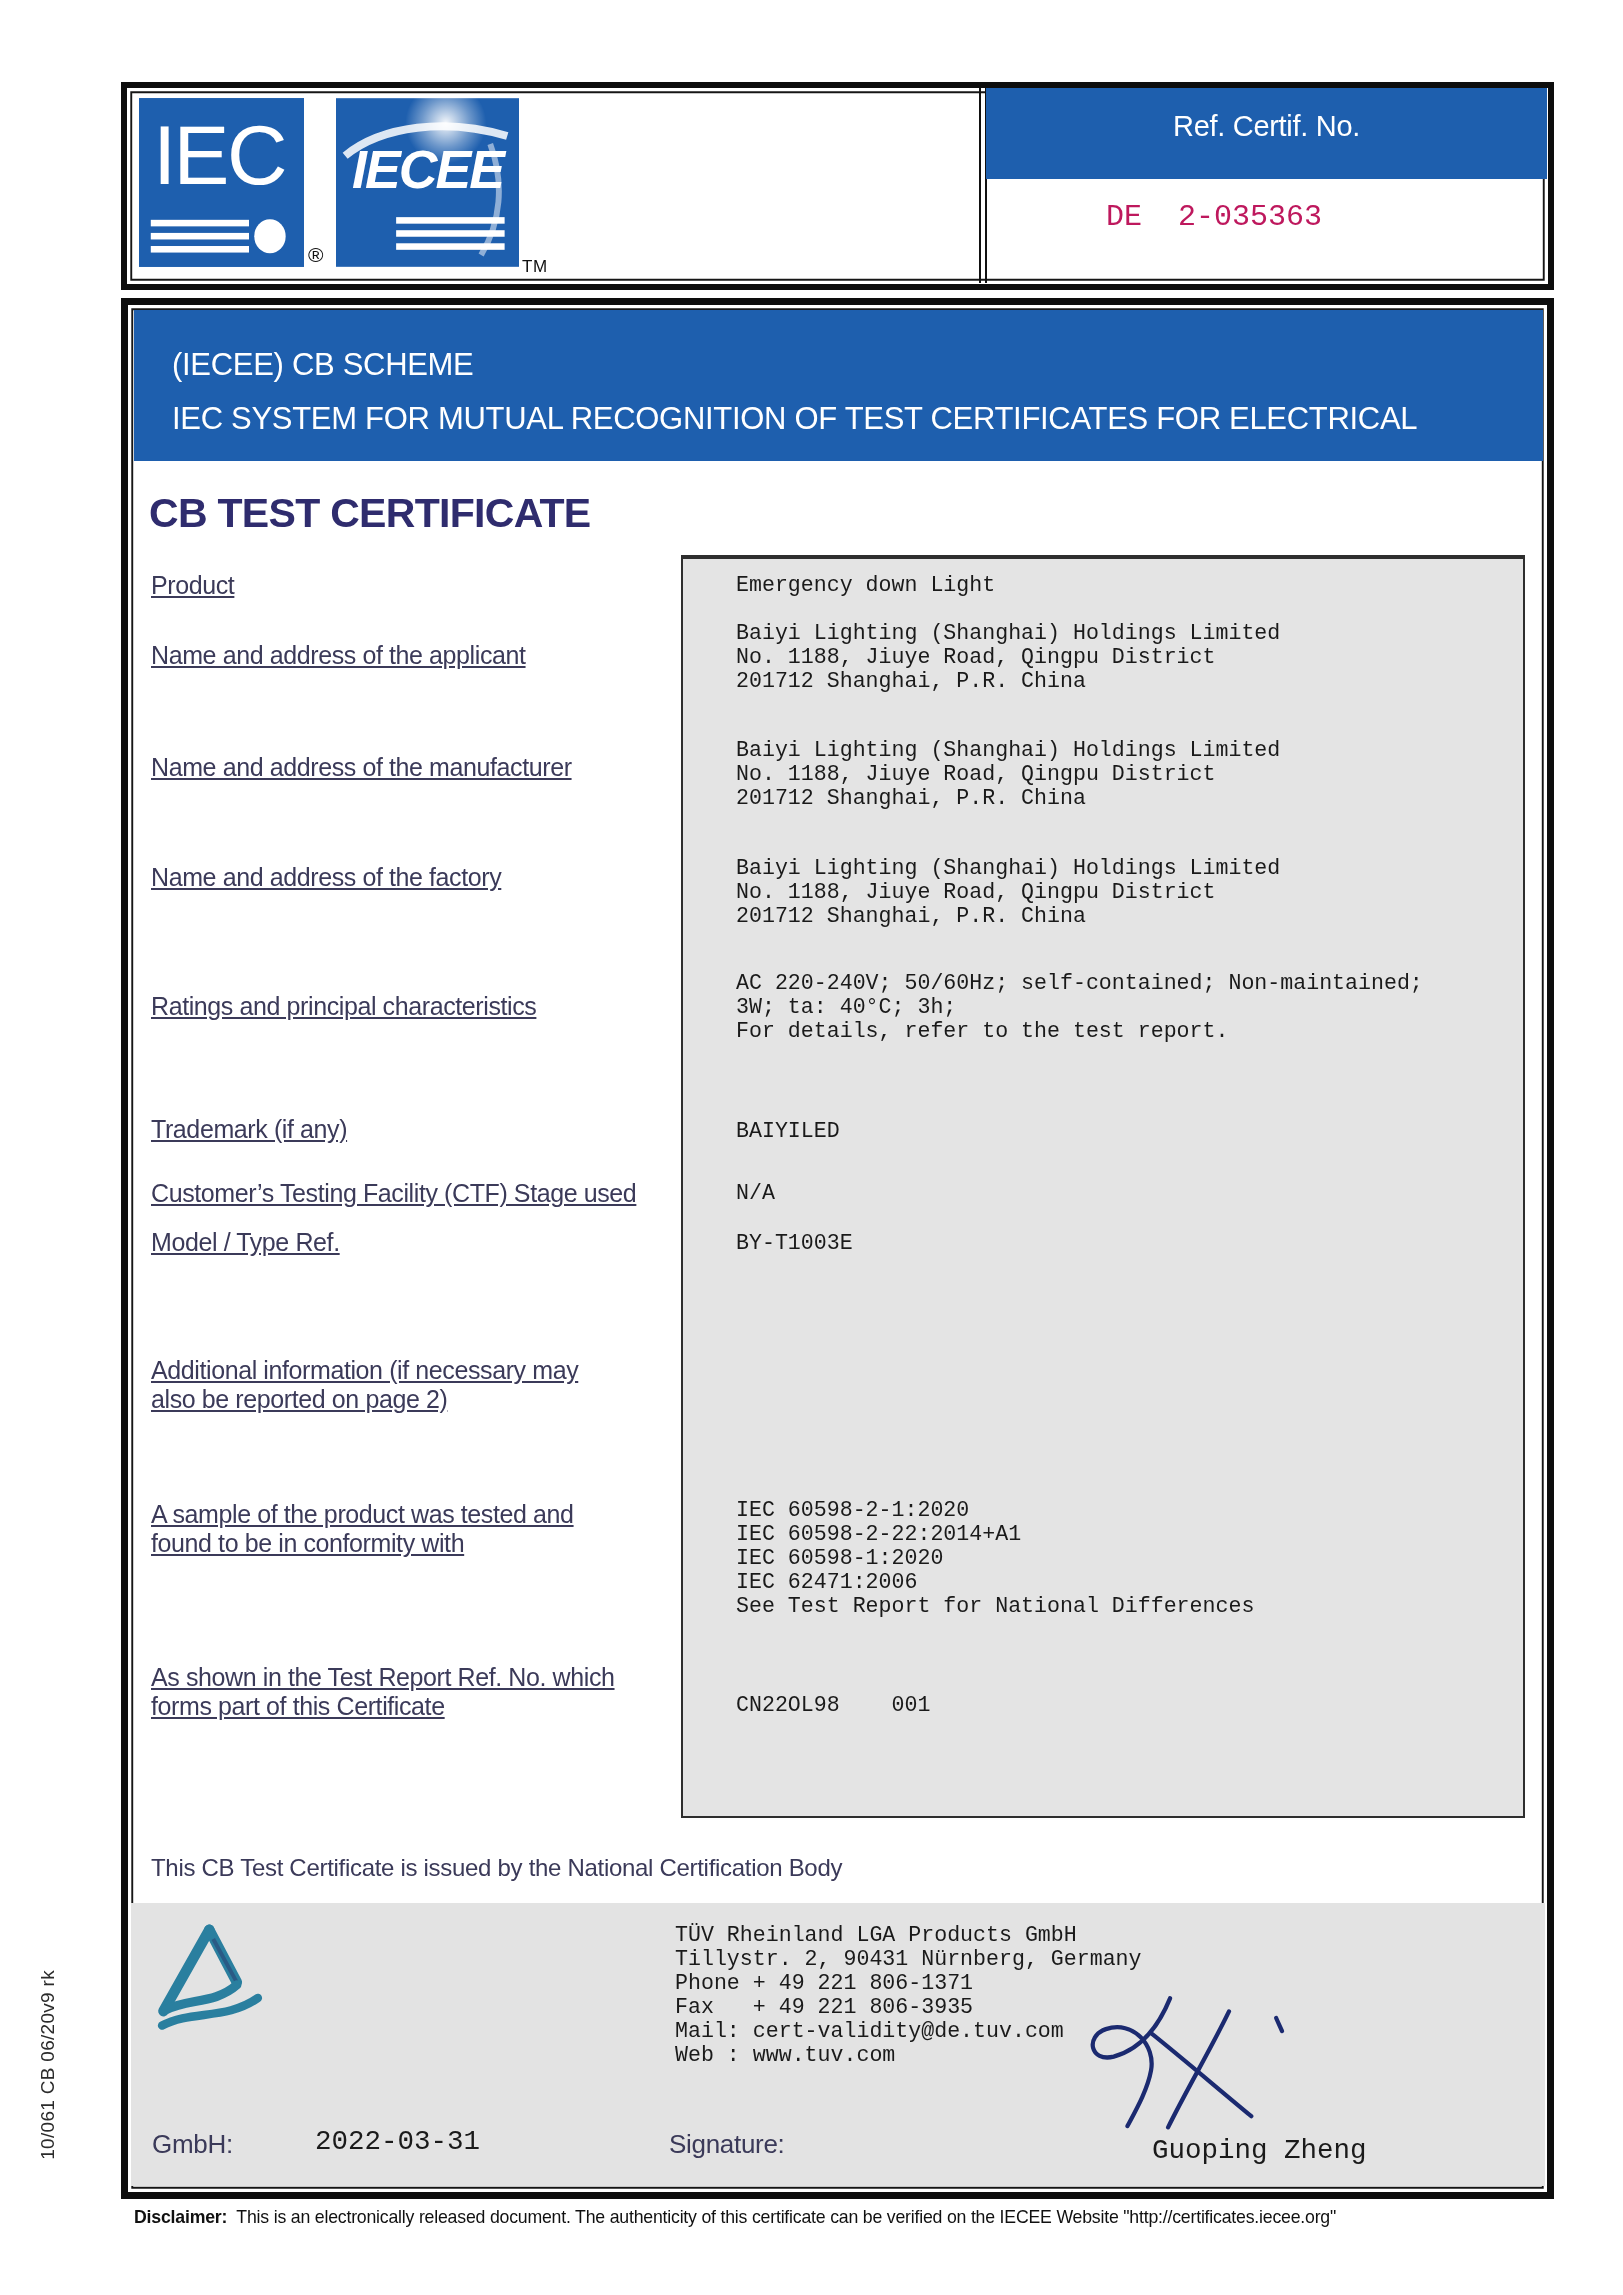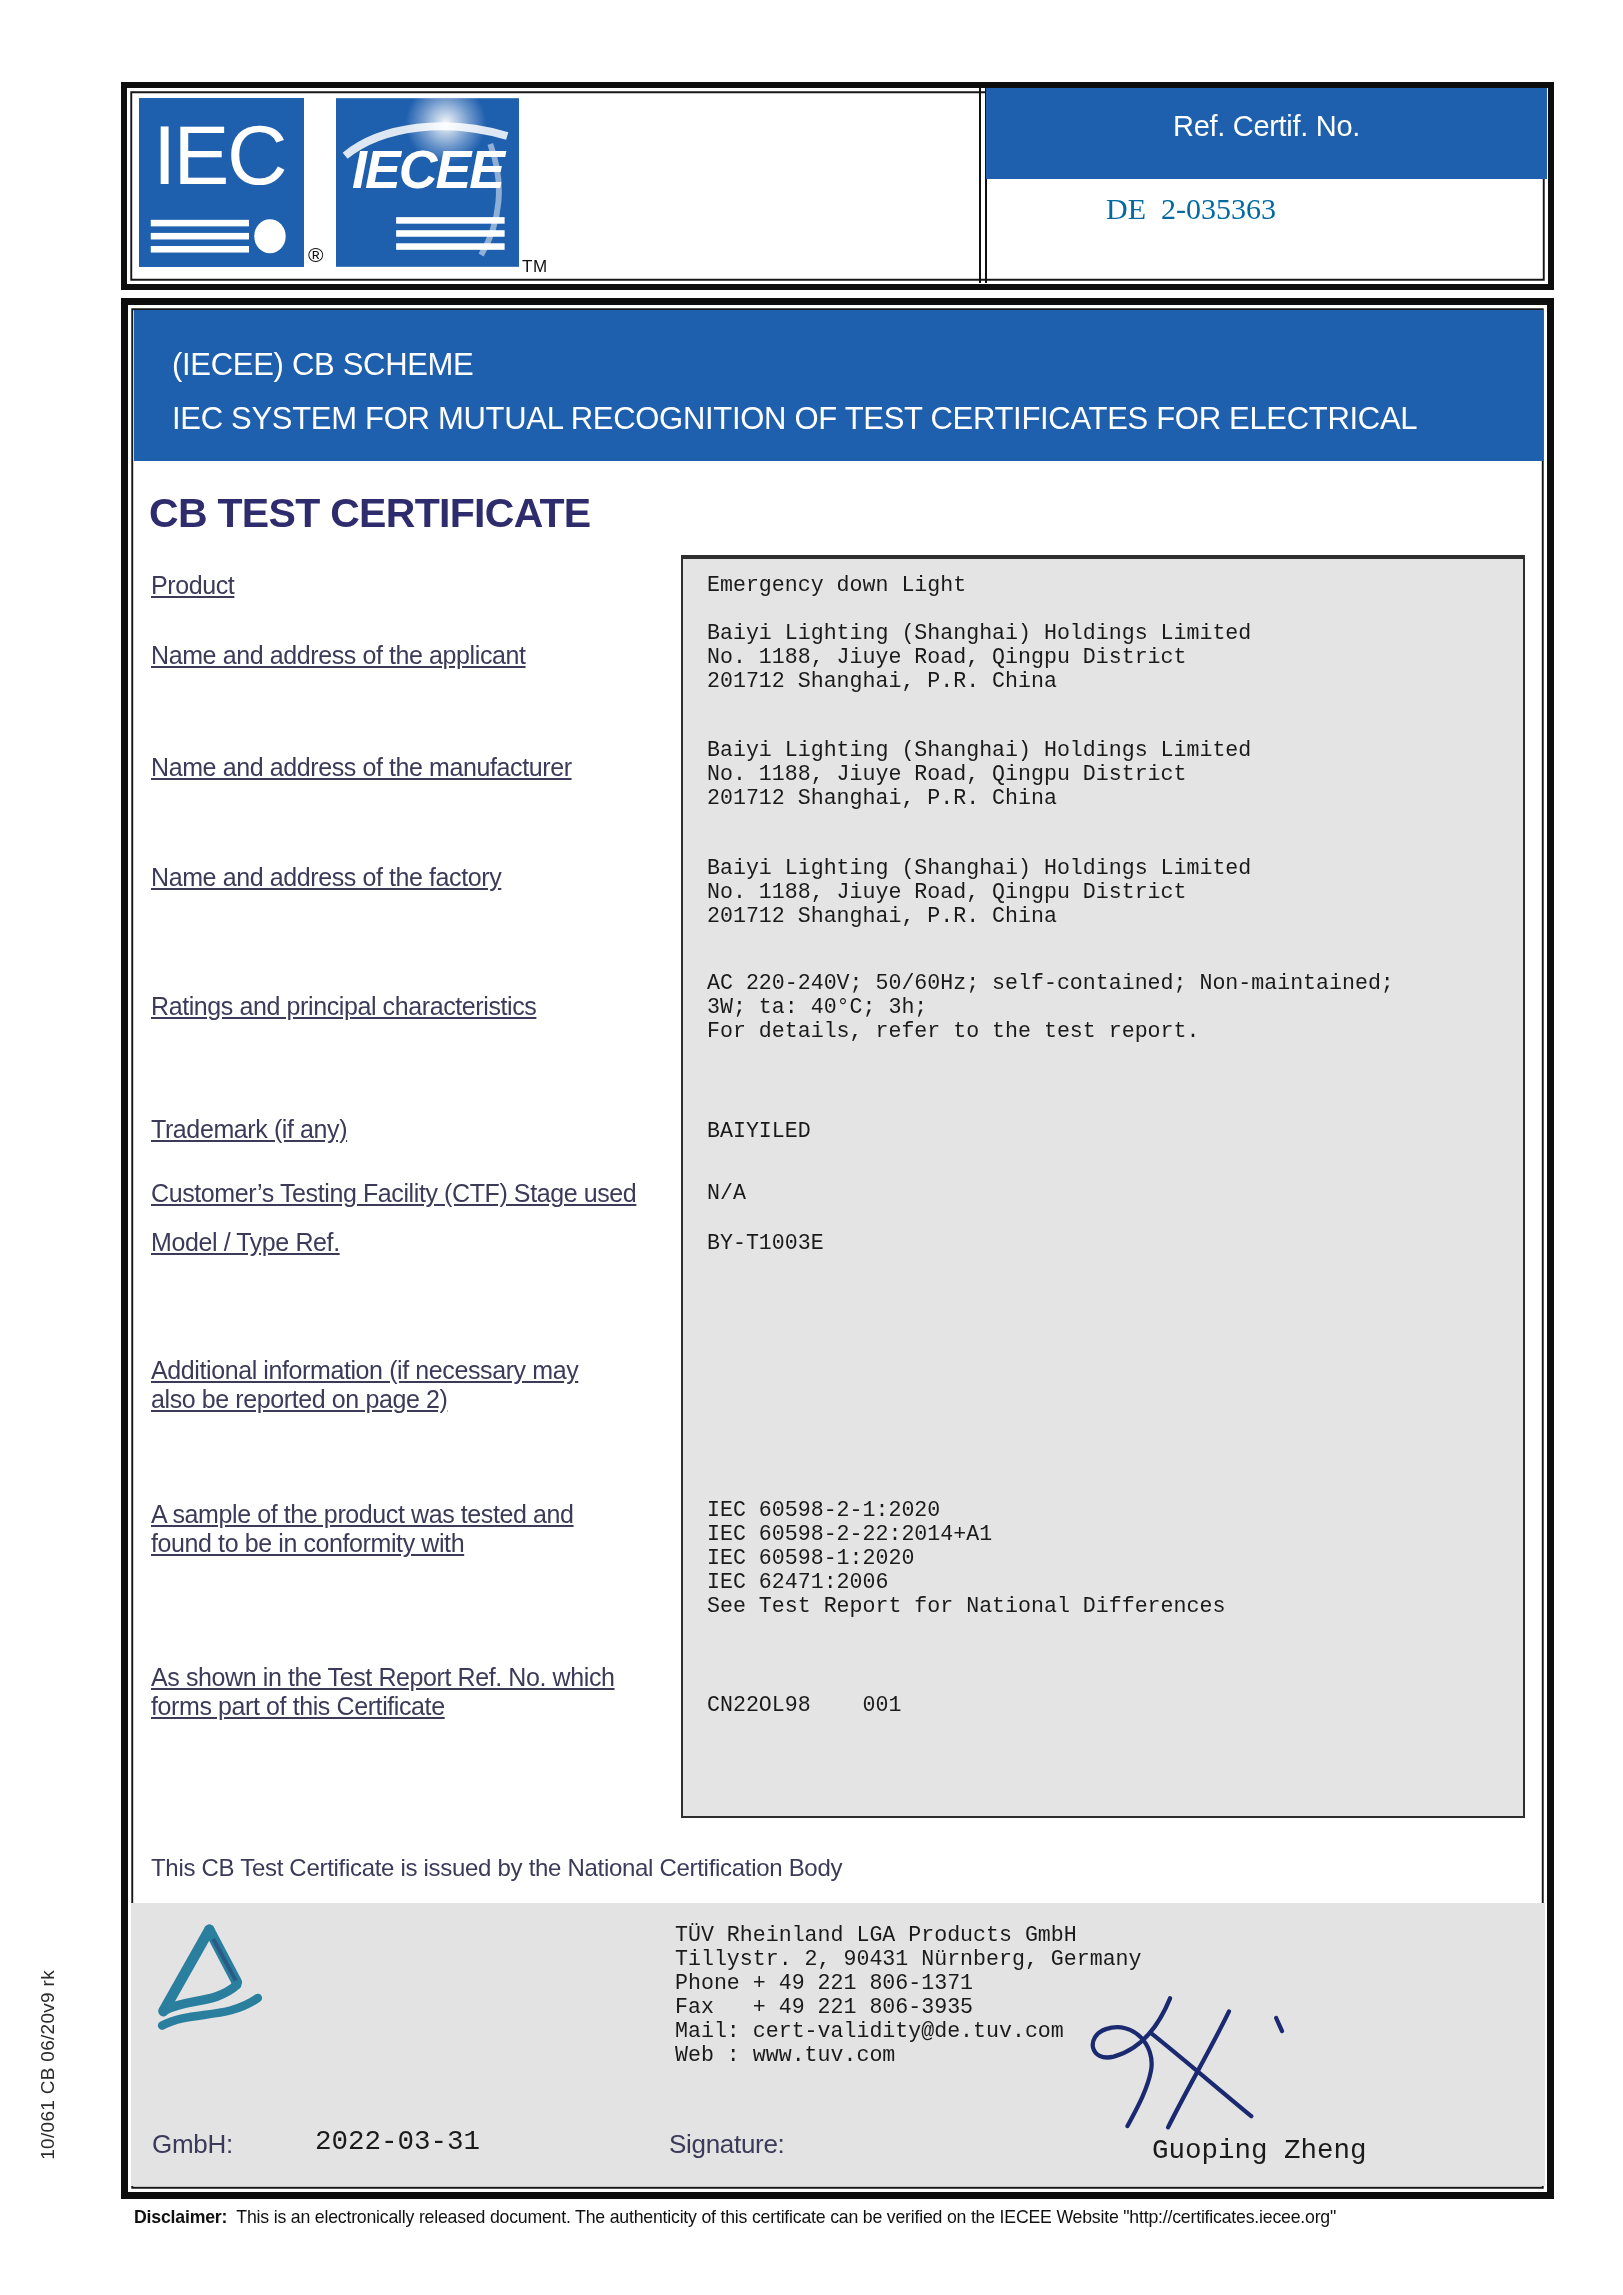--- a/index.html
+++ b/index.html
@@ -25,42 +25,42 @@
   .divider{
     position:absolute; left:979px; top:88px; width:7.9px; height:195px;
     border-left:2px solid #111; border-right:2px solid #111; box-sizing:border-box;
   }
   .refband{
     position:absolute; left:986px; top:88px; width:561px; height:91px;
     background:var(--blue); color:#fff; font-size:29px; letter-spacing:-0.3px;
     line-height:77px; text-align:center;
   }
   .refvalue{
-    position:absolute; left:1106px; top:192px; font-family:Liberation Serif, serif;
-    font-size:30px; color:#0369a1; white-space:pre;
+    position:absolute; left:1106px; top:200px; font-family:Liberation Mono, monospace;
+    font-size:30px; color:#be185d; white-space:pre;
   }
   .banner{
     position:absolute; left:134px; top:310px; width:1409px; height:151px;
     background:var(--blue); color:#fff; box-sizing:border-box;
     padding:27.5px 26px 0 38px; font-size:31px; letter-spacing:-0.3px; line-height:54px;
   }
   .doc-title{
     position:absolute; left:149px; top:490px; font-size:41px; font-weight:bold;
     color:var(--titleNavy); letter-spacing:-0.7px;
   }
   .graybox{
     position:absolute; left:681px; top:555px; width:844px; height:1263px;
     background:#e4e4e4; border:2.6px solid #2e2e2e; border-top-width:4.6px; box-sizing:border-box;
   }
   .lbl{
     position:absolute; left:151px; font-size:25px; color:var(--labelNavy);
     letter-spacing:-0.4px; white-space:pre-wrap; line-height:29px;text-decoration:underline;
   }
   .val{
-    position:absolute; left:707px; font-family:"Liberation Mono","DejaVu Sans Mono",monospace;
+    position:absolute; left:736px; font-family:"Liberation Mono","DejaVu Sans Mono",monospace;
     font-size:21.6px; color:#1a1a1a; white-space:pre-wrap; line-height:24px;
   }
   .issuedby{
     position:absolute; left:151px; top:1854px; font-size:24px; color:var(--labelNavy); letter-spacing:-0.3px;
   }
   .footerbox{
     position:absolute; left:131px; top:1903px; width:1414px; height:283px; background:#e3e3e3;
   }
   .tuv-triangle{position:absolute; left:149px; top:1922px;}
   .tuv-wordmark{position:absolute; left:263px; top:1956px; font-size:48px; color:#1c1c1c; letter-spacing:-0.7px;}

